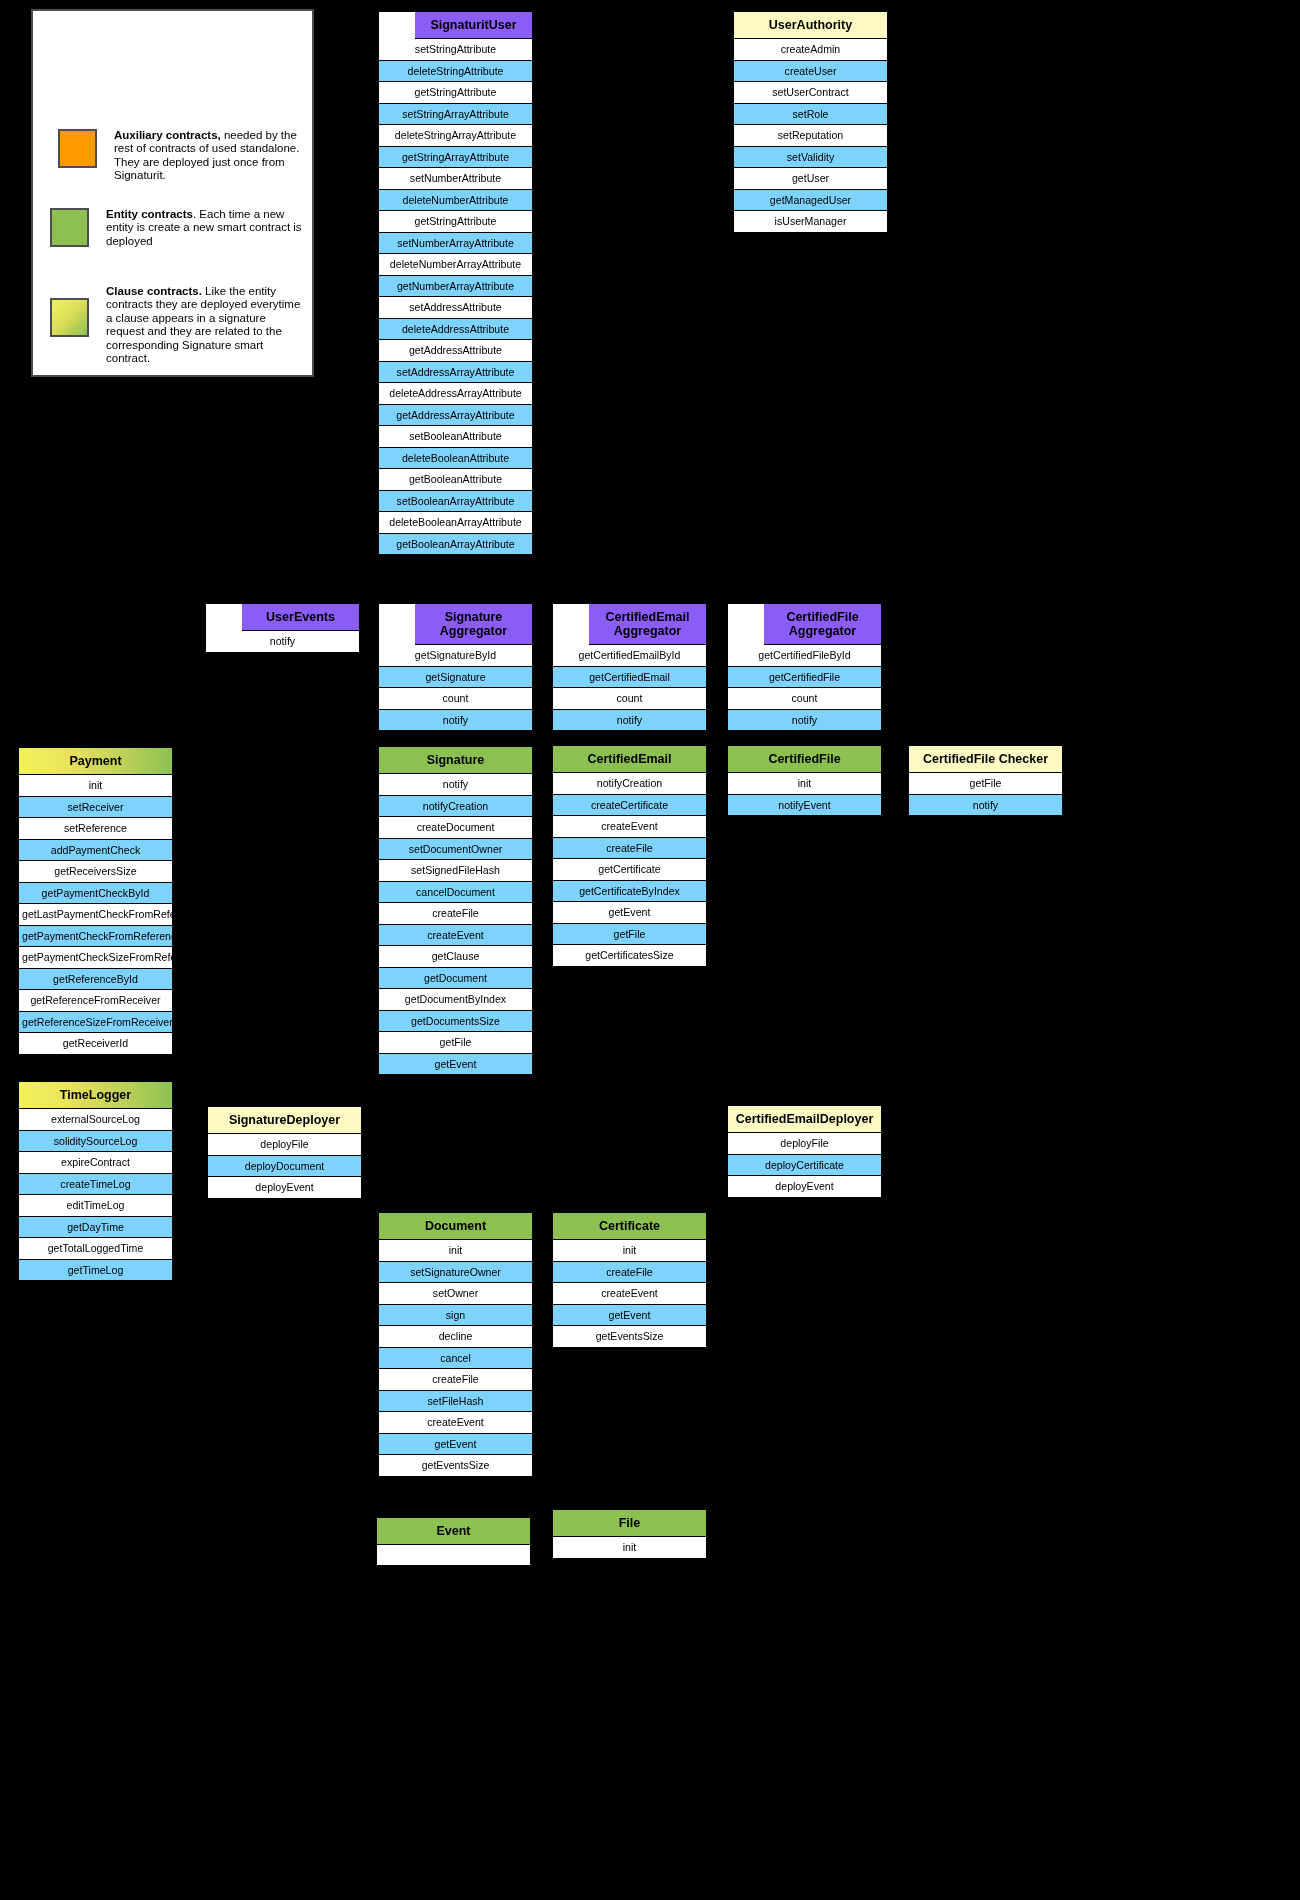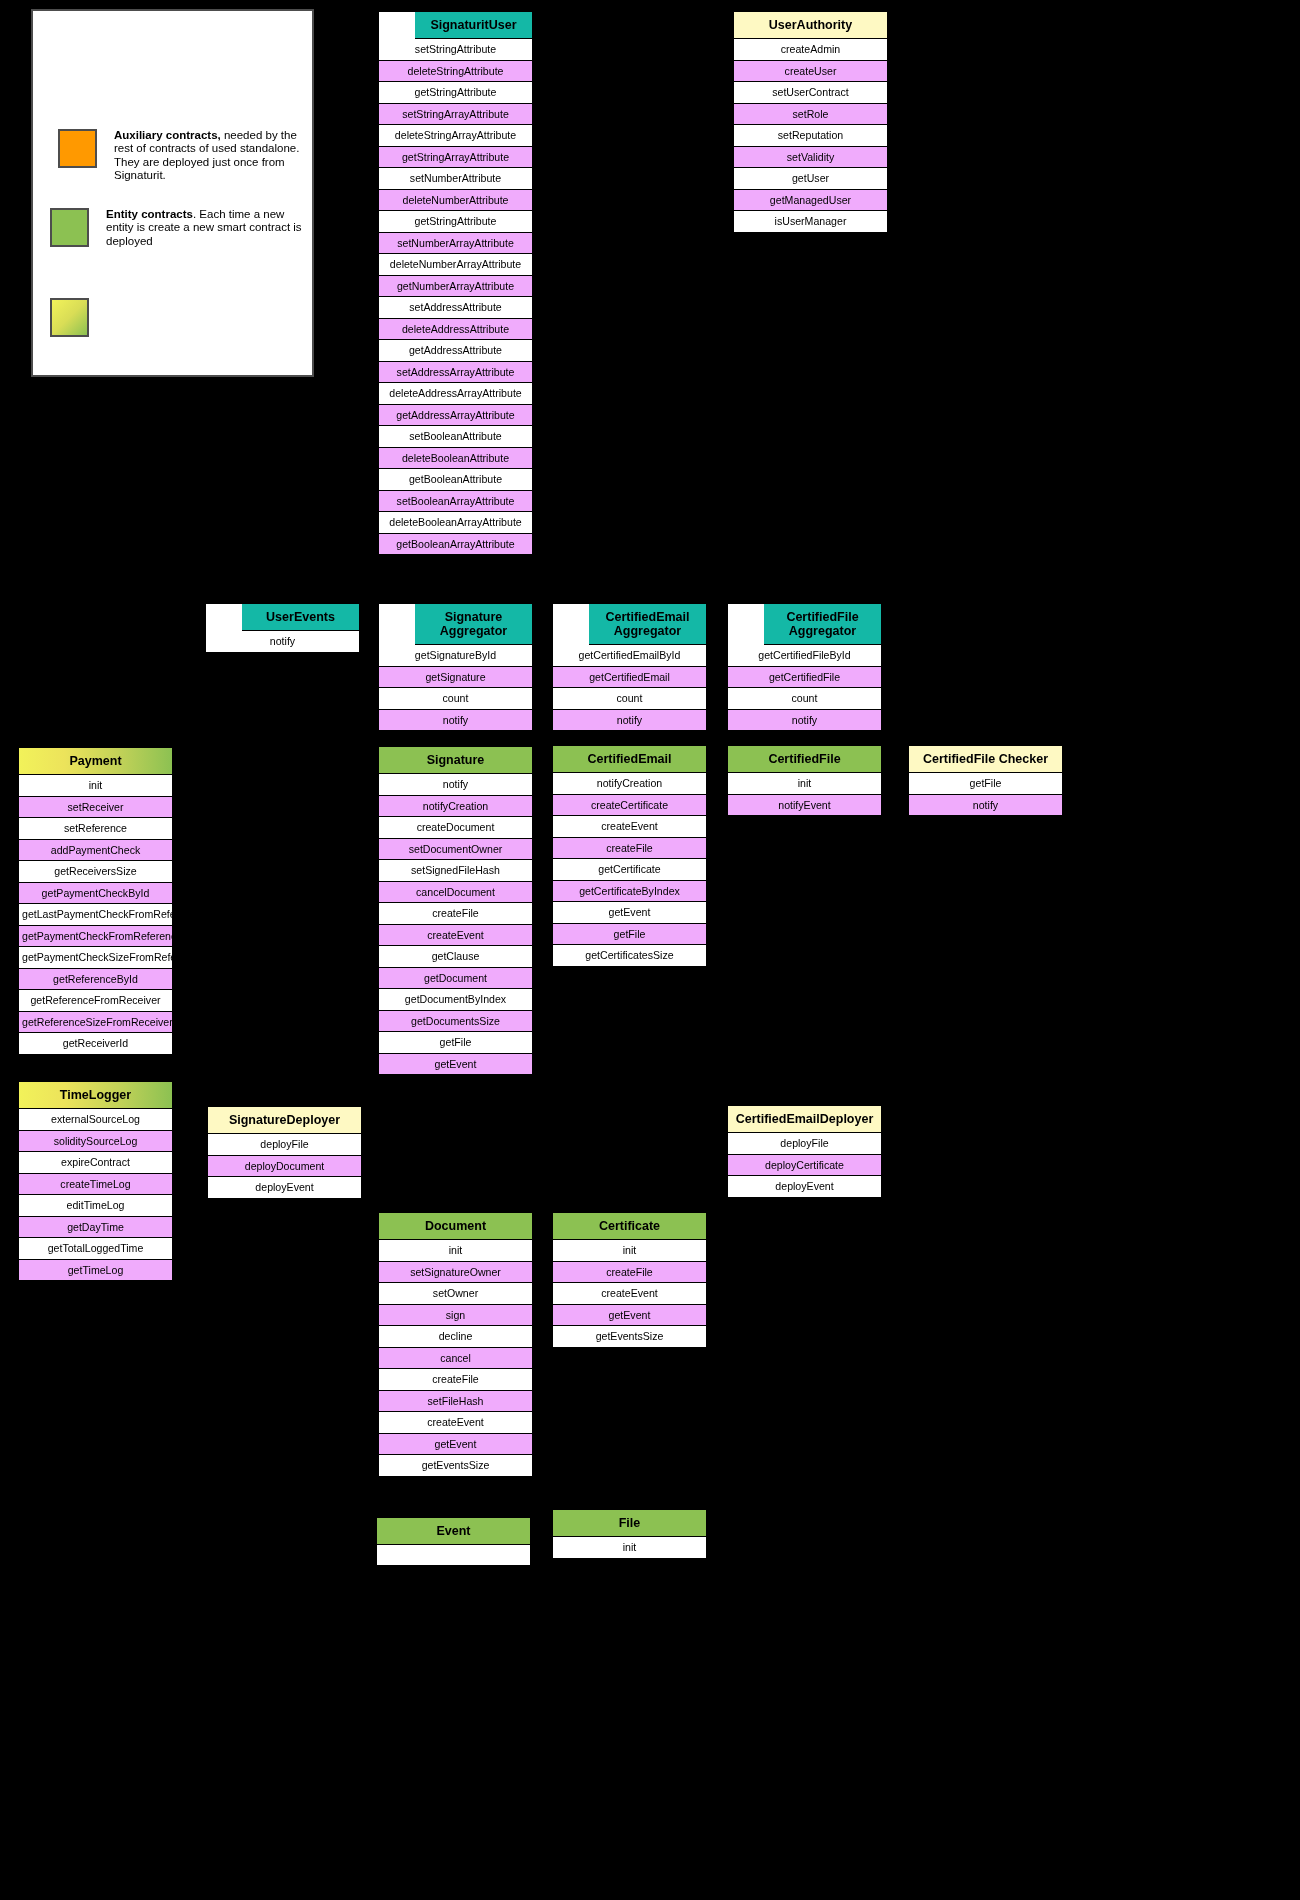--- a/index.html
+++ b/index.html
@@ -63,24 +63,24 @@
   .uml-row {
     font-size: 10.6px;
     text-align: center;
     color: #000000;
     padding: 4px 3px 4px 3px;
     border-bottom: 1px solid #000000;
     line-height: 12.5px;
     background: #ffffff;
   }
   .uml-row:last-child { border-bottom: none; }
-  .uml-row.alt { background: #f0abfc; }
+  .uml-row.alt { background: #7dd3fc; }
   .uml-row.empty { height: 20px; padding: 0; }
 
-  .hdr-blue   { background: #14b8a6; margin-left: 36px; }
+  .hdr-blue   { background: #8b5cf6; margin-left: 36px; }
   .hdr-orange { background: #fef9c3; }
   .hdr-green  { background: #8cc152; }
   .hdr-clause { background: linear-gradient(to right, #f2f25a 0%, #ece35b 30%, #c3d258 65%, #8cc152 100%); }
 
   
   .arrow {
     position: absolute;
     width: 0; height: 0;
     border-left: 9px solid transparent;
     border-right: 9px solid transparent;
@@ -110,20 +110,23 @@
 
     <div class="legend-row" style="left:17px; top:197px;justify-content:center;">
       <div class="legend-swatch" style="background:#8cc152;"></div>
       <div class="legend-text">
         <b>Entity contracts</b><span>. Each time a new entity is create a new smart contract is deployed</span>
       </div>
     </div>
 
     <div class="legend-row" style="left:17px; top:265px;">
       <div class="legend-swatch" style="background:linear-gradient(to bottom right,#f2f25a 0%,#d9dd56 50%,#8cc152 100%); margin-top:22px;"></div>
+      <div class="legend-text" style="margin-top:9px;">
+        <b>Clause contracts.</b><span> Like the entity contracts they are deployed everytime a clause appears in a signature request and they are related to the corresponding Signature smart contract.</span>
+      </div>
     </div>
   </div>
 
   <div class="arrow" style="left:410px; top:566px;"></div>
   <div class="arrow" style="left:410px; top:596px;"></div>
   <div class="arrow" style="left:620px; top:596px;"></div>
   <div class="arrow" style="left:795px; top:596px;"></div>
   <div class="arrow" style="left:410px; top:1098px;"></div>
   <div class="arrow" style="left:270px; top:1098px;"></div>
   <div class="arrow-dn" style="left:270px; top:1197px;"></div>

